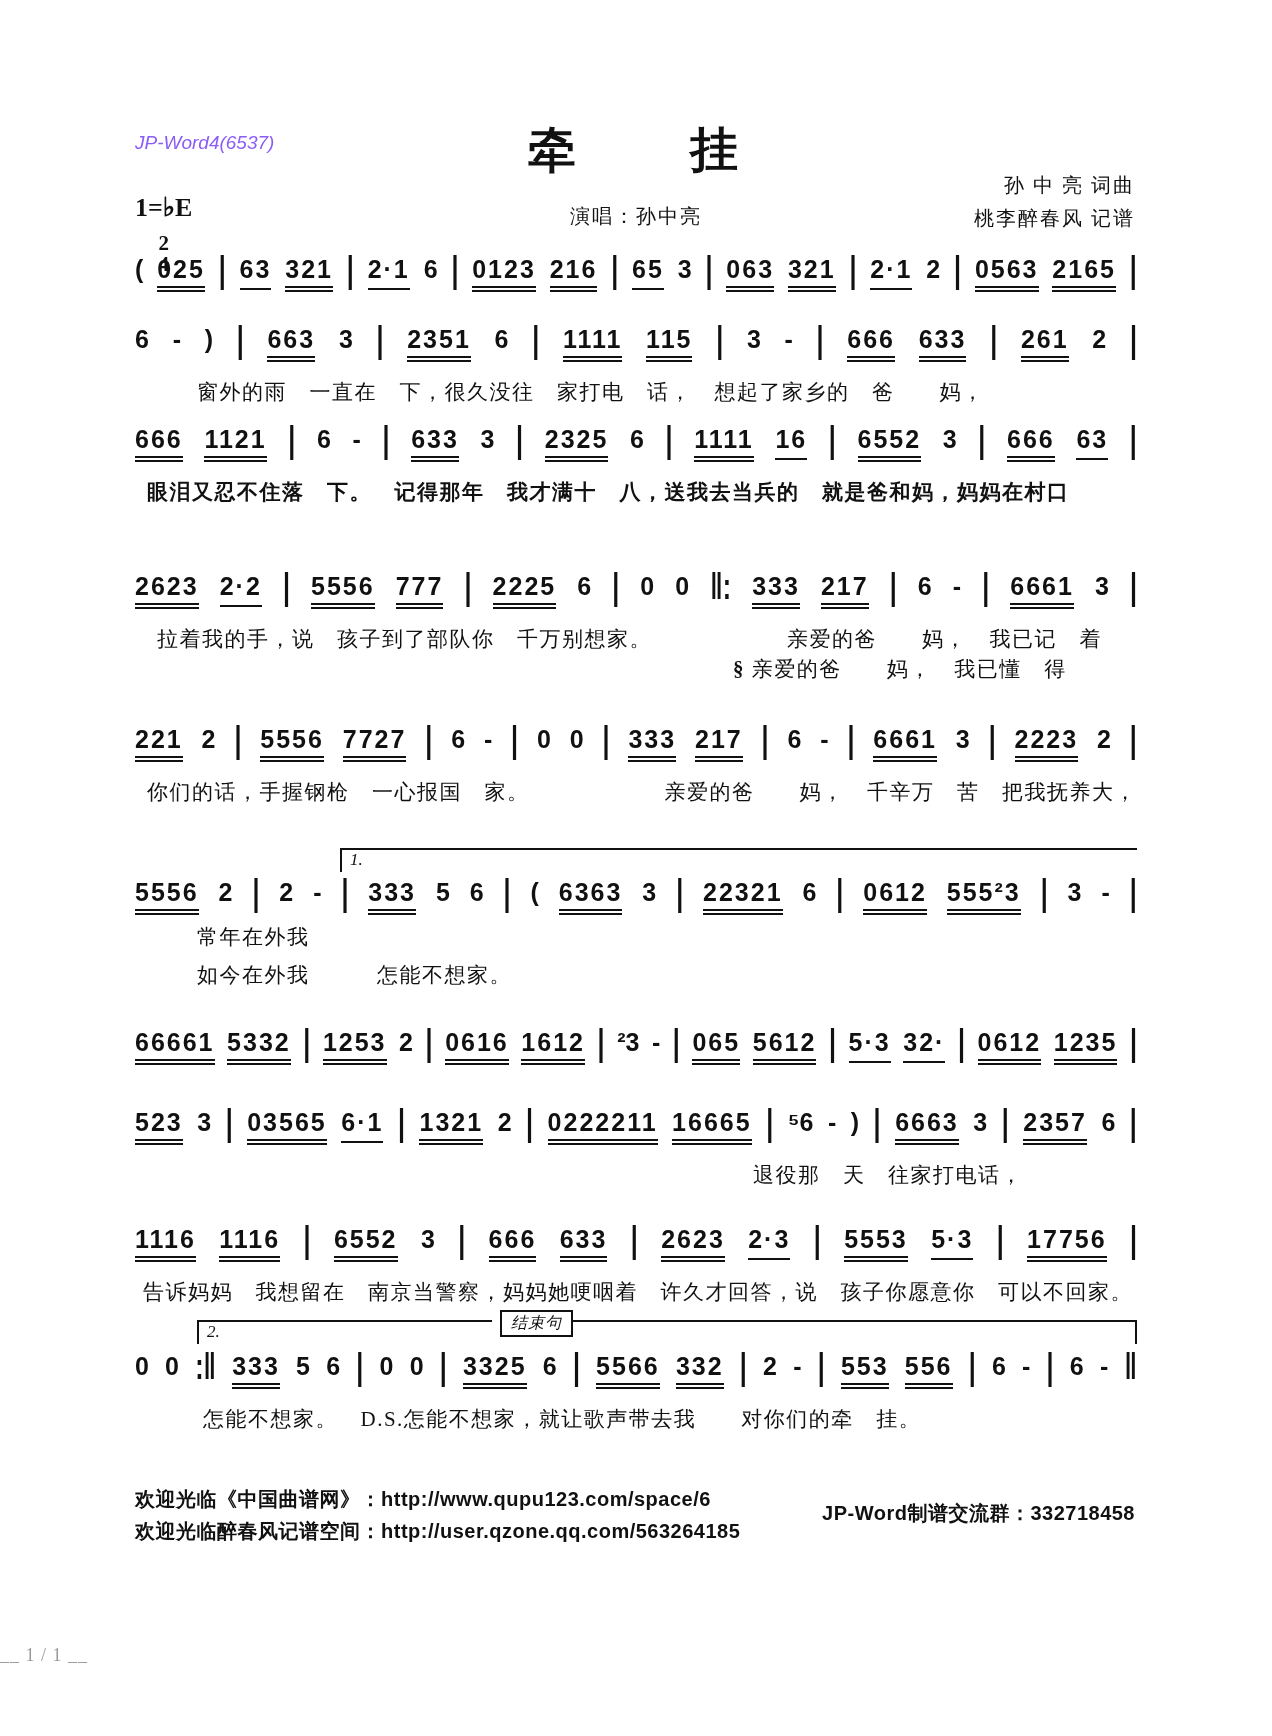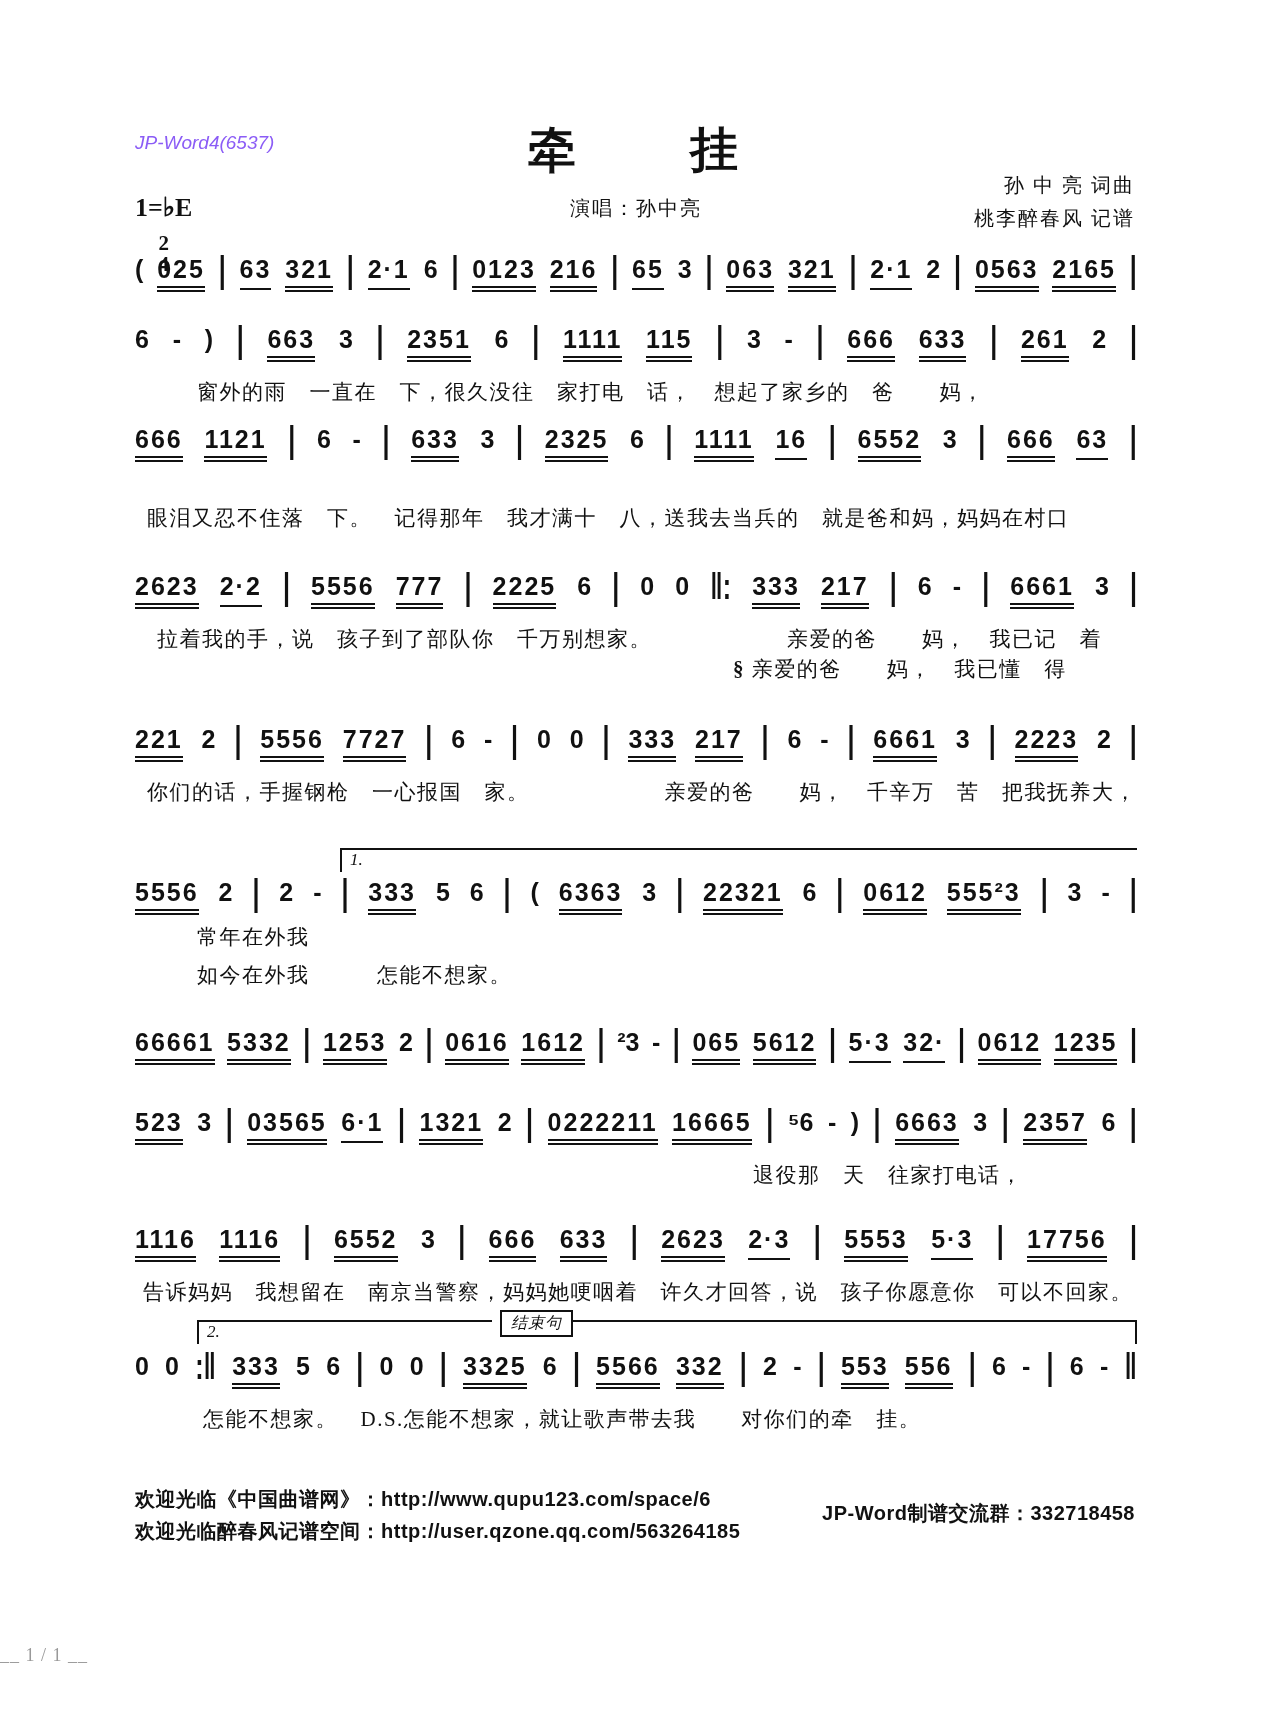--- a/index.html
+++ b/index.html
@@ -36,21 +36,21 @@
   .segno{font-weight:700;}
 </style>
 </head>
 <body>
 
 <div class="page">
 
   <div class="abs content-left watermark" style="top:132px;">JP-Word4(6537)</div>
   <div class="abs title" style="top:118px;left:0;">牵　　挂</div>
   <div class="abs right-edge credit" style="top:172px;">孙  中  亮  词曲</div>
-  <div class="abs center credit" style="top:195px;left:0;">演唱：孙中亮</div>
+  <div class="abs center credit" style="top:203px;left:0;">演唱：孙中亮</div>
   <div class="abs right-edge credit" style="top:205px;">桃李醉春风  记谱</div>
   <div class="abs content-left keysig" style="top:192px;flex-direction:column;">
     <span>1=♭E</span>
     <span class="meter">
       <span>2</span>
       <span>4</span>
     </span>
   </div>
 
   <div class="system" style="top:255px;">
@@ -127,21 +127,21 @@
         <span class="beam2">1111</span>
         <span class="beam1">16</span>
         <span class="bar">|</span>
         <span class="beam2">6552</span>
         <span class="plain">3</span>
         <span class="bar">|</span>
         <span class="beam2">666</span>
         <span class="beam1">63</span>
         <span class="bar">|</span>
       </div>
-    <div class="lyric" style="padding-left:12px;margin-top:38px;">眼泪又忍不住落　下。　记得那年　我才满十　八，送我去当兵的　就是爸和妈，妈妈在村口</div>
+    <div class="lyric" style="padding-left:12px;margin-top:12px;font-weight:bold;">眼泪又忍不住落　下。　记得那年　我才满十　八，送我去当兵的　就是爸和妈，妈妈在村口</div>
   </div>
 
   <div class="system" style="top:572px;">
     <div class="note-line">
         <span class="beam2">2623</span>
         <span class="beam1">2·2</span>
         <span class="bar">|</span>
         <span class="beam2">5556</span>
         <span class="beam2">777</span>
         <span class="bar">|</span>

